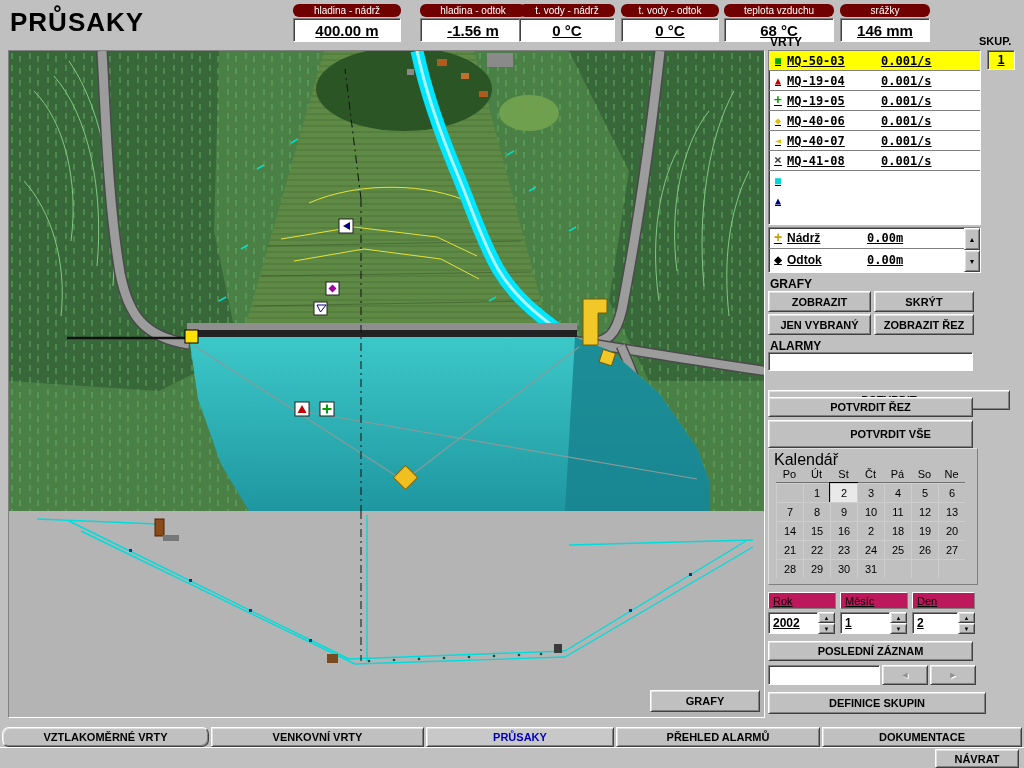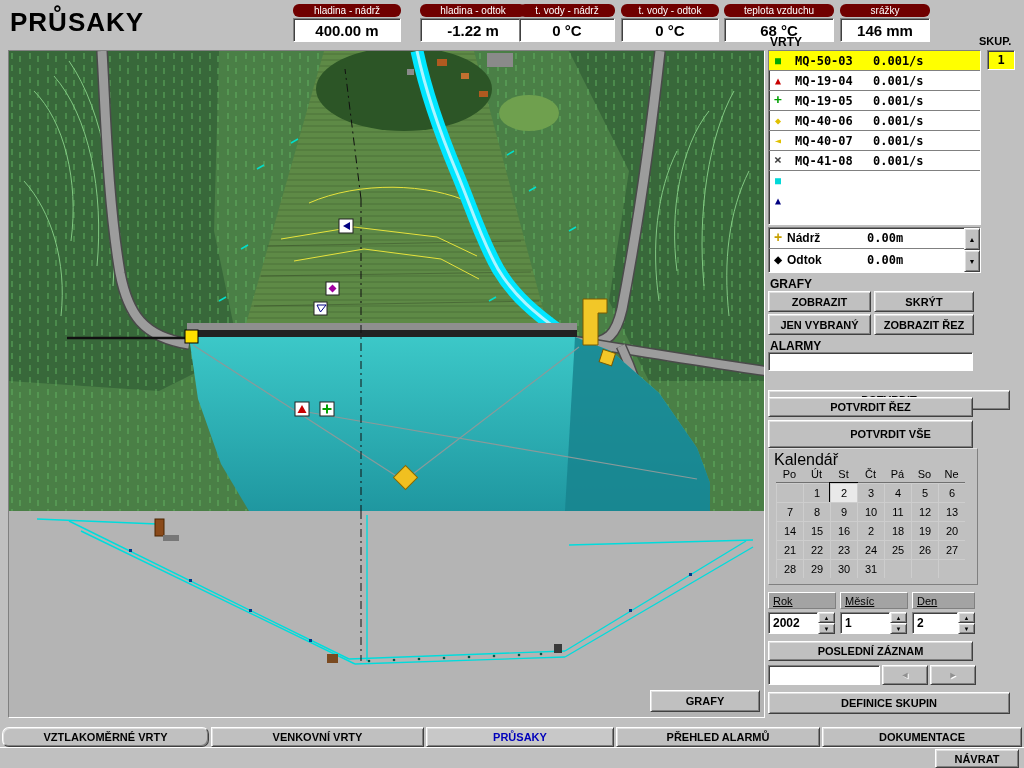--- a/index.html
+++ b/index.html
@@ -17,20 +17,21 @@
     border:1px solid; border-color:#ffffff #404040 #404040 #ffffff;
     box-shadow: inset 1px 1px 0 #dfdfdf, inset -1px -1px 0 #808080;
     display:flex; align-items:center; justify-content:center;
     font:bold 11px "Liberation Sans", sans-serif;
     cursor:pointer; white-space:nowrap;
   }
   .sunken-white {
     background:#ffffff;
     border:1px solid; border-color:#808080 #ffffff #ffffff #808080;
     box-shadow: inset 1px 1px 0 #404040;
+    text-decoration: underline;
   }
   
   .title { position:absolute; left:10px; top:7px; font-size:26px; font-weight:bold; letter-spacing:1px; }
   .metric { position:absolute; top:4px; }
   .m-label {
     height:13px; background:#700000; color:#fff;
     font-size:10px; display:flex; align-items:center; justify-content:center;
     white-space:nowrap; overflow:hidden;border-radius:6px;
   }
   .m-value {
@@ -49,21 +50,21 @@
   
   .wells { position:absolute; left:768px; top:50px; width:213px; height:175px; }
   .levels { position:absolute; left:768px; top:227px; width:213px; height:46px; }
   .wrow {
     height:20px; display:flex; align-items:center;
     font:bold 12px "DejaVu Sans Mono", monospace;
     cursor:pointer;
   }
   .wrow.lined { border-bottom:1px solid #808080; }
   .wrow.sel { background:#ffff00; }
-  .wname { width:78px;margin-left:8px; }
+  .wname { width:94px; }
   .wval { flex:1; }
   .lrow {
     height:21px; display:flex; align-items:center;
     font:bold 12px "Liberation Sans", sans-serif; cursor:pointer;
     width:195px;
   }
   .lrow.lined { border-bottom:1px solid #808080; }
   .lname { width:80px; }
   .lval { flex:1; font-family:"DejaVu Sans Mono", monospace; }
   .ic { width:18px; display:inline-block; text-align:center; font-size:10px; line-height:18px; }
@@ -102,21 +103,21 @@
     border-left:1px solid #cdcdcd; border-top:1px solid #cdcdcd;
     cursor:pointer;
   }
   .cc.sel { outline:1px solid #000; background:#e9e9e9; }
   
   .spin-label {
     position:absolute; height:17px;
     border:1px solid; border-color:#ffffff #808080 #808080 #ffffff;
     font-size:11px; text-decoration:underline;
     display:flex; align-items:center; padding-left:4px;
-    background:#a3a3a3;
+    background:#be185d;
   }
   .spin-field {
     position:absolute; height:22px;
     font:bold 12px "Liberation Sans", sans-serif;
     display:flex; align-items:center; padding-left:4px;
   }
   .spinner { position:absolute; width:17px; height:22px; }
   .spinner .sb { position:absolute; left:0; width:17px; height:11px; font-size:6px; font-weight:normal; }
   .dis { color:#909090; text-shadow:1px 1px 0 #ffffff; font-size:9px; }
   
@@ -136,21 +137,21 @@
 <body>
 
 <div class="title">PRŮSAKY</div>
 
 <div class="metric" style="left:293px;width:108px;">
   <div class="m-label">hladina - nádrž</div>
   <div class="m-value sunken-white">400.00 m</div>
 </div>
 <div class="metric" style="left:408px;width:106px;margin-left:12px;">
   <div class="m-label">hladina - odtok</div>
-  <div class="m-value sunken-white">-1.22 m</div>
+  <div class="m-value sunken-white">-1.56 m</div>
 </div>
 <div class="metric" style="left:519px;width:96px;">
   <div class="m-label">t. vody - nádrž</div>
   <div class="m-value sunken-white">0 °C</div>
 </div>
 <div class="metric" style="left:621px;width:98px;">
   <div class="m-label">t. vody - odtok</div>
   <div class="m-value sunken-white">0 °C</div>
 </div>
 <div class="metric" style="left:724px;width:110px;">
@@ -467,21 +468,21 @@
 <div class="btn" style="left:768px;top:641px;width:205px;height:20px;">POSLEDNÍ ZÁZNAM</div>
 
 <div class="abs sunken-white" style="left:768px;top:665px;width:112px;height:20px;"></div>
 <div class="btn" style="left:882px;top:665px;width:46px;height:20px;">
     <span class="dis">◄</span>
   </div>
 <div class="btn" style="left:930px;top:665px;width:46px;height:20px;">
     <span class="dis">►</span>
   </div>
 
-<div class="btn" style="left:768px;top:692px;width:242px;height:22px;">DEFINICE SKUPIN</div>
+<div class="btn" style="left:768px;top:692px;width:218px;height:22px;">DEFINICE SKUPIN</div>
 
 <div class="tab" style="left:2px;width:207px;border-radius:7px;">VZTLAKOMĚRNÉ VRTY</div>
 <div class="tab" style="left:211px;width:213px;">VENKOVNÍ VRTY</div>
 <div class="tab active" style="left:426px;width:188px;">PRŮSAKY</div>
 <div class="tab" style="left:616px;width:204px;">PŘEHLED ALARMŮ</div>
 <div class="tab" style="left:822px;width:200px;">DOKUMENTACE</div>
 
 <div class="statusbar">
 
   <div class="btn" style="left:935px;top:1px;width:84px;height:19px;">NÁVRAT</div>

